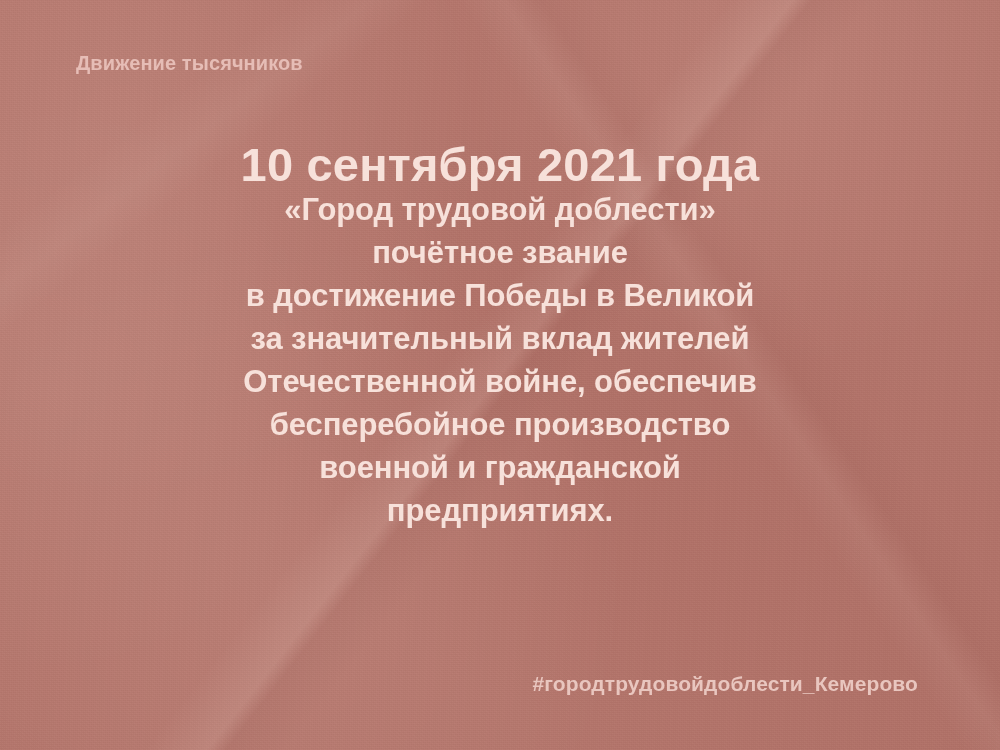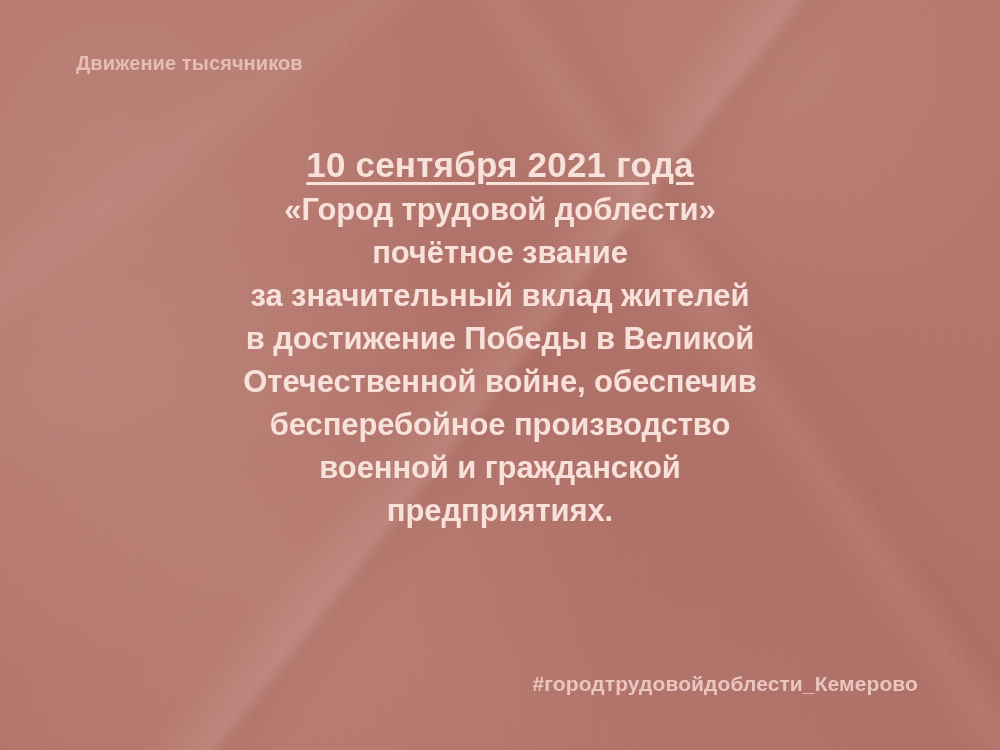--- a/index.html
+++ b/index.html
@@ -124,23 +124,22 @@
 
   .line {
     display: block;
     font-size: 31px;
     line-height: 43px;
     letter-spacing: -0.1px;
     white-space: nowrap;
   }
 
   .line.title {
-    font-size: 35px;
+    font-size: 47px;
     line-height: 47px;
-    text-decoration: underline;
     text-decoration-thickness: 3px;
     text-underline-offset: 5px;
     letter-spacing: 0.2px;
     text-align: center;
   }
 
   .hashtag {
     position: absolute;
     right: 82px;
     top: 648px;
@@ -165,22 +164,22 @@
   <div class="tex tex-vignette"></div>
 
   <div id="content">
 
     <div class="kicker">Движение тысячников</div>
 
     <div class="body-block">
       <span class="line title">10 сентября 2021 года</span>
       <span class="line">«Город трудовой доблести»</span>
       <span class="line">почётное звание</span>
+      <span class="line">в достижение Победы в Великой</span>
       <span class="line">за значительный вклад жителей</span>
-      <span class="line">в достижение Победы в Великой</span>
       <span class="line">Отечественной войне, обеспечив</span>
       <span class="line">бесперебойное производство</span>
       <span class="line">военной и гражданской</span>
       <span class="line">предприятиях.</span>
     </div>
 
     <div class="hashtag">#городтрудовойдоблести_Кемерово</div>
 
   </div>
 </div>

